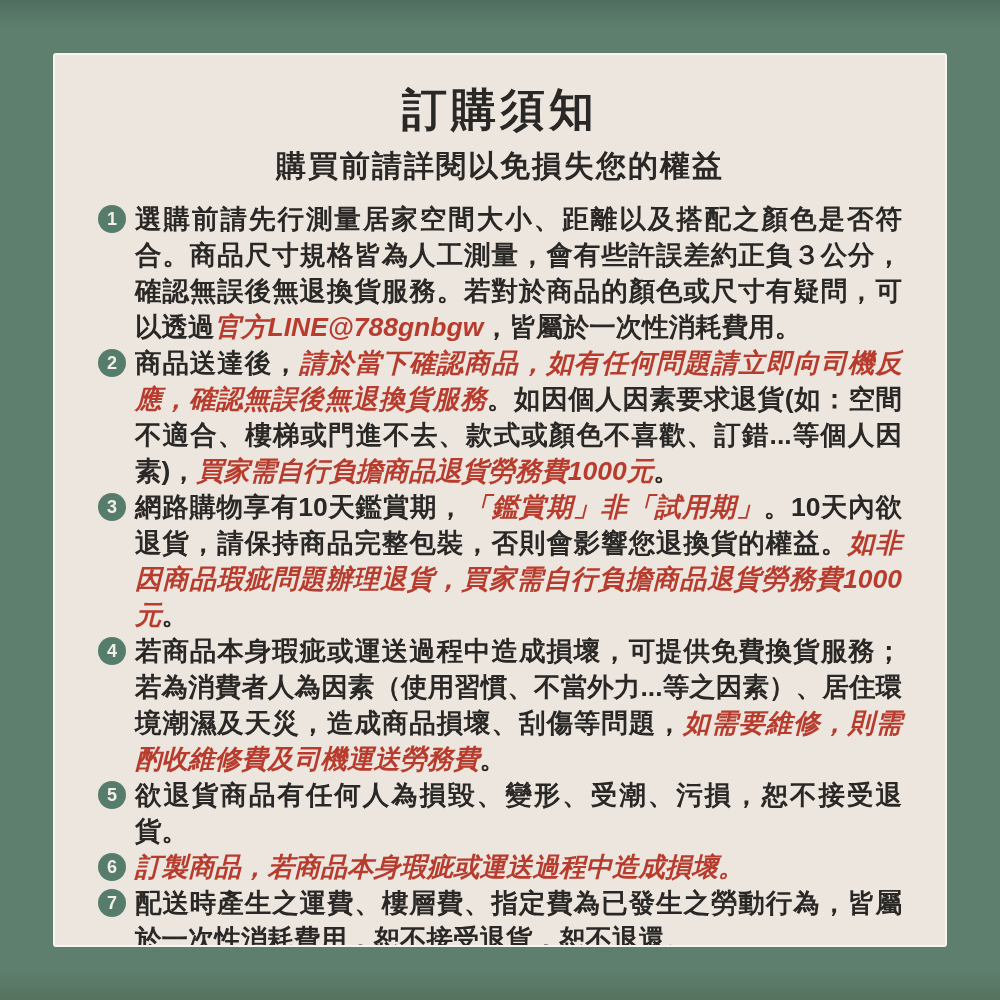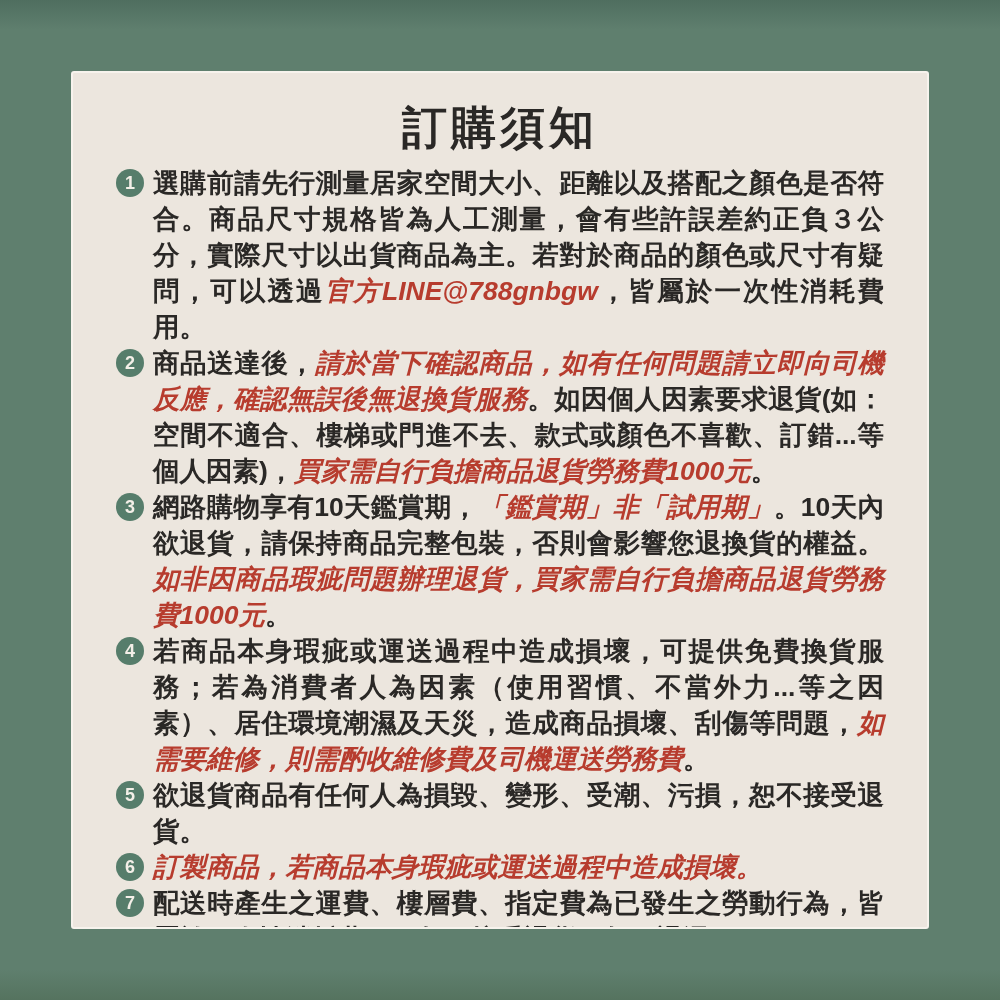--- a/index.html
+++ b/index.html
@@ -19,21 +19,21 @@
     background: var(--bg-green);
   }
   .bg {
     width: 1000px;
     height: 1000px;
     background: linear-gradient(180deg,
       var(--bg-green-dark) 0%,
       var(--bg-green) 3%,
       var(--bg-green) 97%,
       #55735f 100%);
-    padding: 71px;
+    padding: 53px;
   }
   .panel {
     width: 100%;
     height: 100%;
     background: var(--panel-cream);
     border: 2px solid var(--panel-edge);
     border-radius: 3px;
     padding: 28px 43px 20px 43px;
     color: var(--text-black);
     overflow: hidden;
@@ -87,24 +87,25 @@
   }
   .seg-red { color: var(--highlight-red); font-style: italic; }
   .seg-black { color: var(--text-black); }
 </style>
 </head>
 <body>
 
 <div class="bg">
   <div class="panel">
     <h1 class="title">訂購須知</h1>
+    <h2 class="subtitle">購買前請詳閱以免損失您的權益</h2>
     <ol class="notice-list" id="notice-list">
         <li class="notice-item">
           <span class="badge">1</span>
-          <div class="item-text"><span class="seg-black">選購前請先行測量居家空間大小、距離以及搭配之顏色是否符合。商品尺寸規格皆為人工測量，會有些許誤差約正負３公分，實際尺寸以出貨商品為主。若對於商品的顏色或尺寸有疑問，可以透過</span><span class="seg-red">官方LINE@788gnbgw</span><span class="seg-black">，皆屬於一次性消耗費用。</span></div>
+          <div class="item-text"><span class="seg-black">選購前請先行測量居家空間大小、距離以及搭配之顏色是否符合。商品尺寸規格皆為人工測量，會有些許誤差約正負３公分，確認無誤後無退換貨服務。若對於商品的顏色或尺寸有疑問，可以透過</span><span class="seg-red">官方LINE@788gnbgw</span><span class="seg-black">，皆屬於一次性消耗費用。</span></div>
         </li>
         <li class="notice-item">
           <span class="badge">2</span>
           <div class="item-text"><span class="seg-black">商品送達後，</span><span class="seg-red">請於當下確認商品，如有任何問題請立即向司機反應，確認無誤後無退換貨服務</span><span class="seg-black">。如因個人因素要求退貨(如：空間不適合、樓梯或門進不去、款式或顏色不喜歡、訂錯...等個人因素)，</span><span class="seg-red">買家需自行負擔商品退貨勞務費1000元</span><span class="seg-black">。</span></div>
         </li>
         <li class="notice-item">
           <span class="badge">3</span>
           <div class="item-text"><span class="seg-black">網路購物享有10天鑑賞期，</span><span class="seg-red">「鑑賞期」非「試用期」</span><span class="seg-black">。10天內欲退貨，請保持商品完整包裝，否則會影響您退換貨的權益。</span><span class="seg-red">如非因商品瑕疵問題辦理退貨，買家需自行負擔商品退貨勞務費1000元</span><span class="seg-black">。</span></div>
         </li>
         <li class="notice-item">

